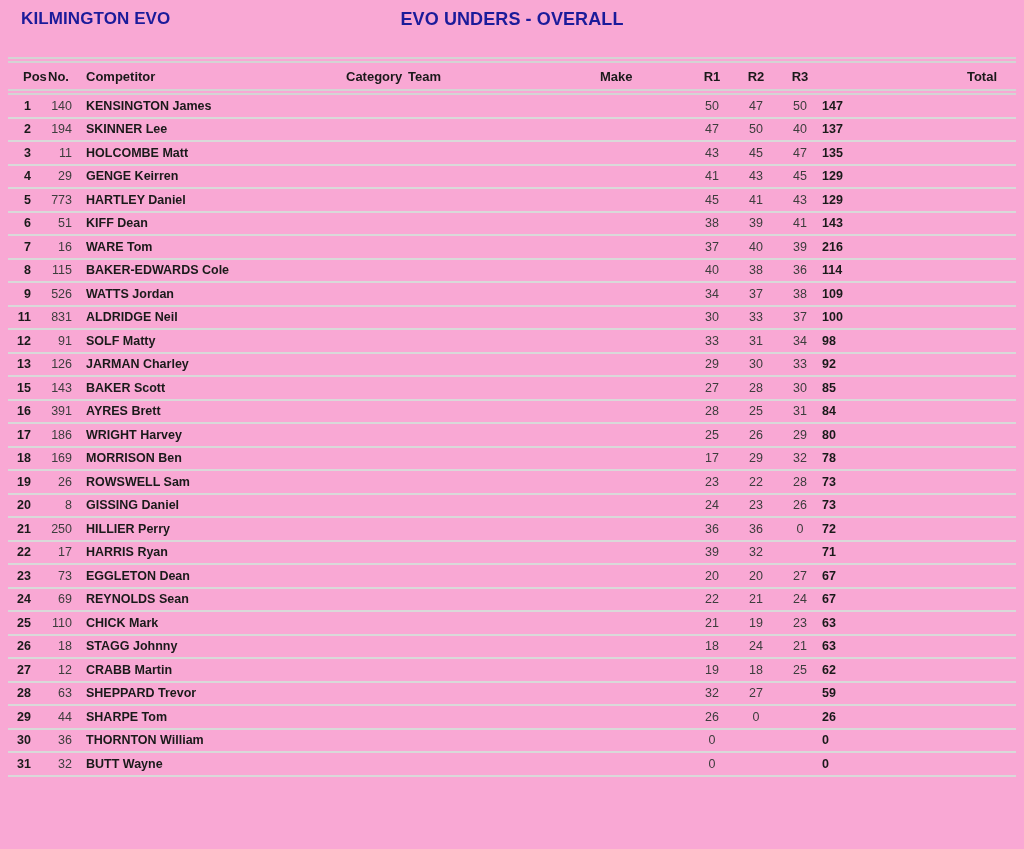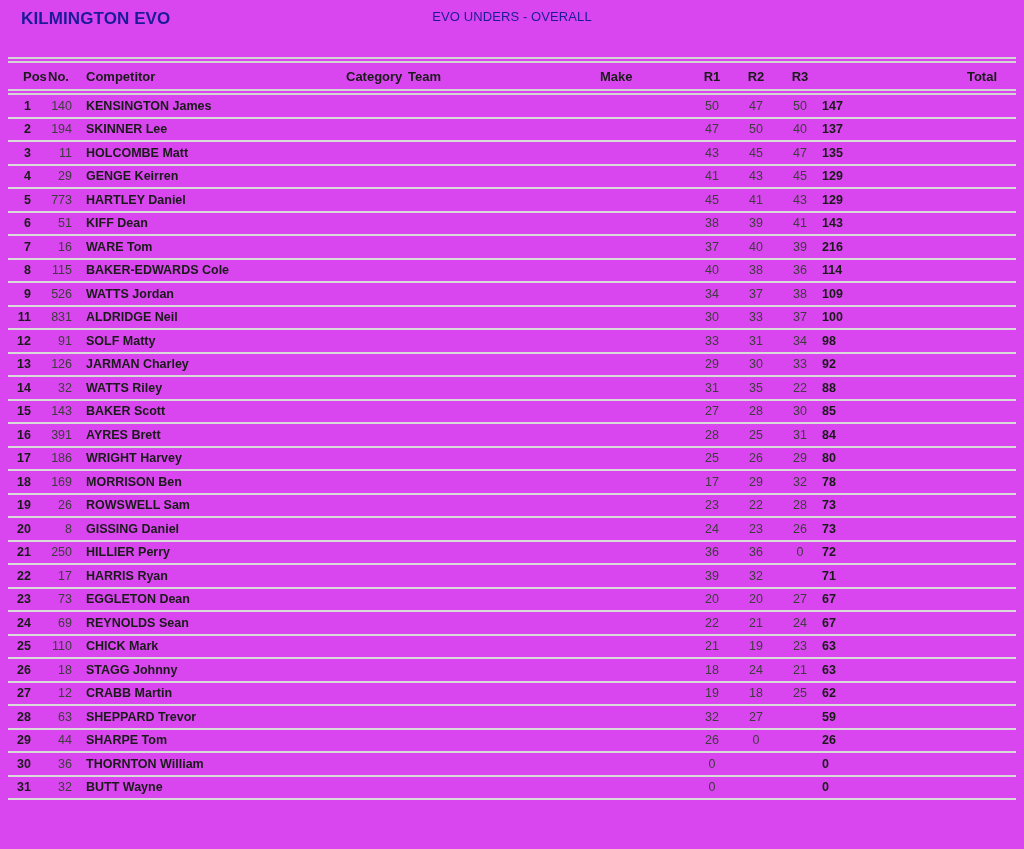--- a/index.html
+++ b/index.html
@@ -8,21 +8,21 @@
     background: #ffffff;
     width: 1024px;
     height: 849px;
     font-family: "Liberation Sans", sans-serif;
     -webkit-font-smoothing: antialiased;
   }
   .page {
     position: relative;
     width: 1024px;
     height: 849px;
-    background: #d946ef;
+    background: #f9a8d4;
     overflow: hidden;
   }
   .title-bar {
     position: relative;
     height: 57px;
   }
   .event-title {
     position: absolute;
     left: 21px;
     top: 9px;
@@ -31,22 +31,22 @@
     color: #1b1b9a;
     letter-spacing: 0.1px;
     white-space: nowrap;
   }
   .class-title {
     position: absolute;
     left: 0;
     right: 0;
     top: 9px;
     text-align: center;
-    font-size: 13px;
-    font-weight: normal;
+    font-size: 18px;
+    font-weight: bold;
     color: #1b1b9a;
     letter-spacing: 0.1px;
     white-space: nowrap;
   }
   .results-wrap {
     margin: 0 8px;
     width: 1008px;
   }
   table.results {
     width: 1008px;
@@ -295,32 +295,20 @@
             <td class="col-competitor">JARMAN Charley</td>
             <td class="col-category"></td>
             <td class="col-team"></td>
             <td class="col-make"></td>
             <td class="col-r1">29</td>
             <td class="col-r2">30</td>
             <td class="col-r3">33</td>
             <td class="col-total">92</td>
           </tr>
           <tr>
-            <td class="col-pos">14</td>
-            <td class="col-no">32</td>
-            <td class="col-competitor">WATTS Riley</td>
-            <td class="col-category"></td>
-            <td class="col-team"></td>
-            <td class="col-make"></td>
-            <td class="col-r1">31</td>
-            <td class="col-r2">35</td>
-            <td class="col-r3">22</td>
-            <td class="col-total">88</td>
-          </tr>
-          <tr>
             <td class="col-pos">15</td>
             <td class="col-no">143</td>
             <td class="col-competitor">BAKER Scott</td>
             <td class="col-category"></td>
             <td class="col-team"></td>
             <td class="col-make"></td>
             <td class="col-r1">27</td>
             <td class="col-r2">28</td>
             <td class="col-r3">30</td>
             <td class="col-total">85</td>

